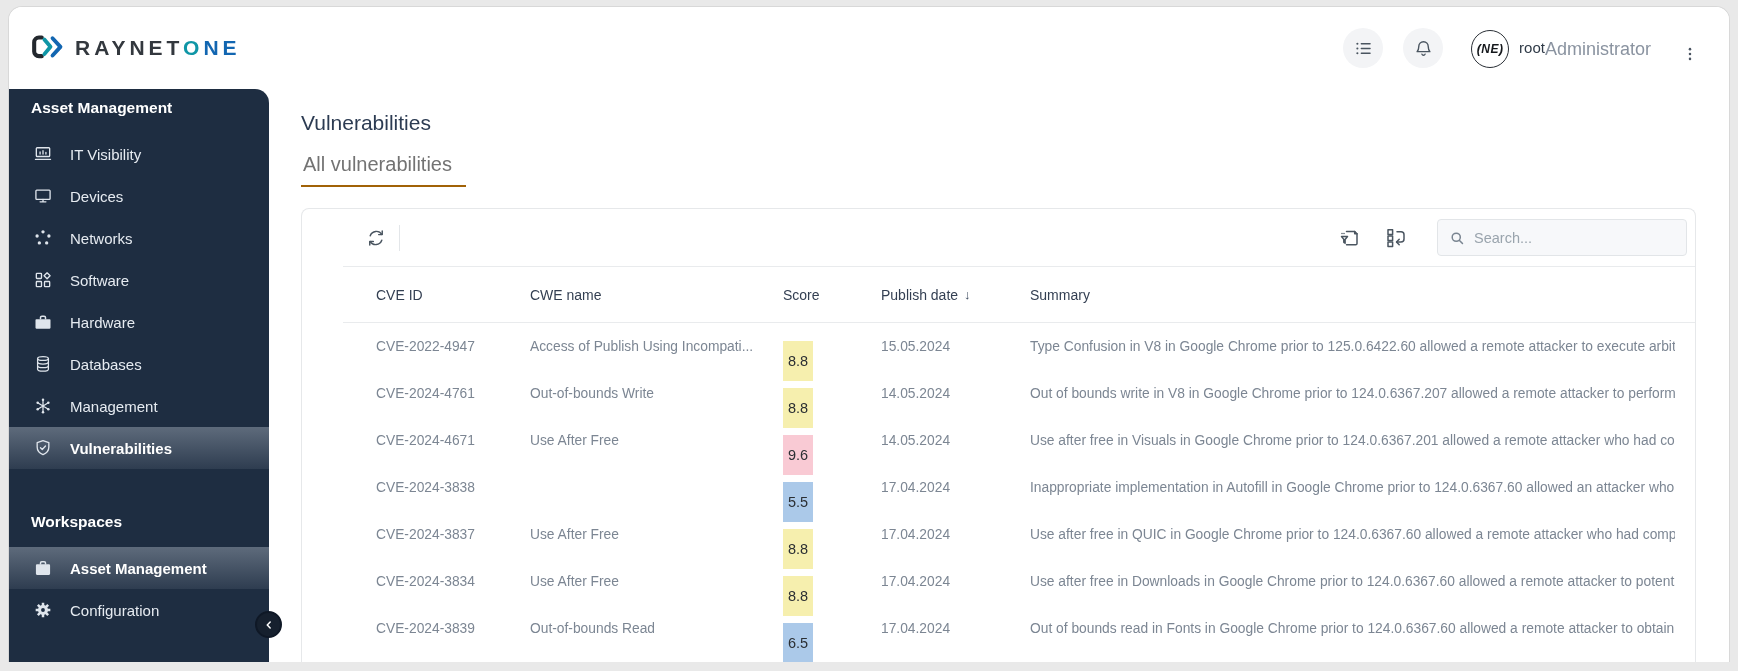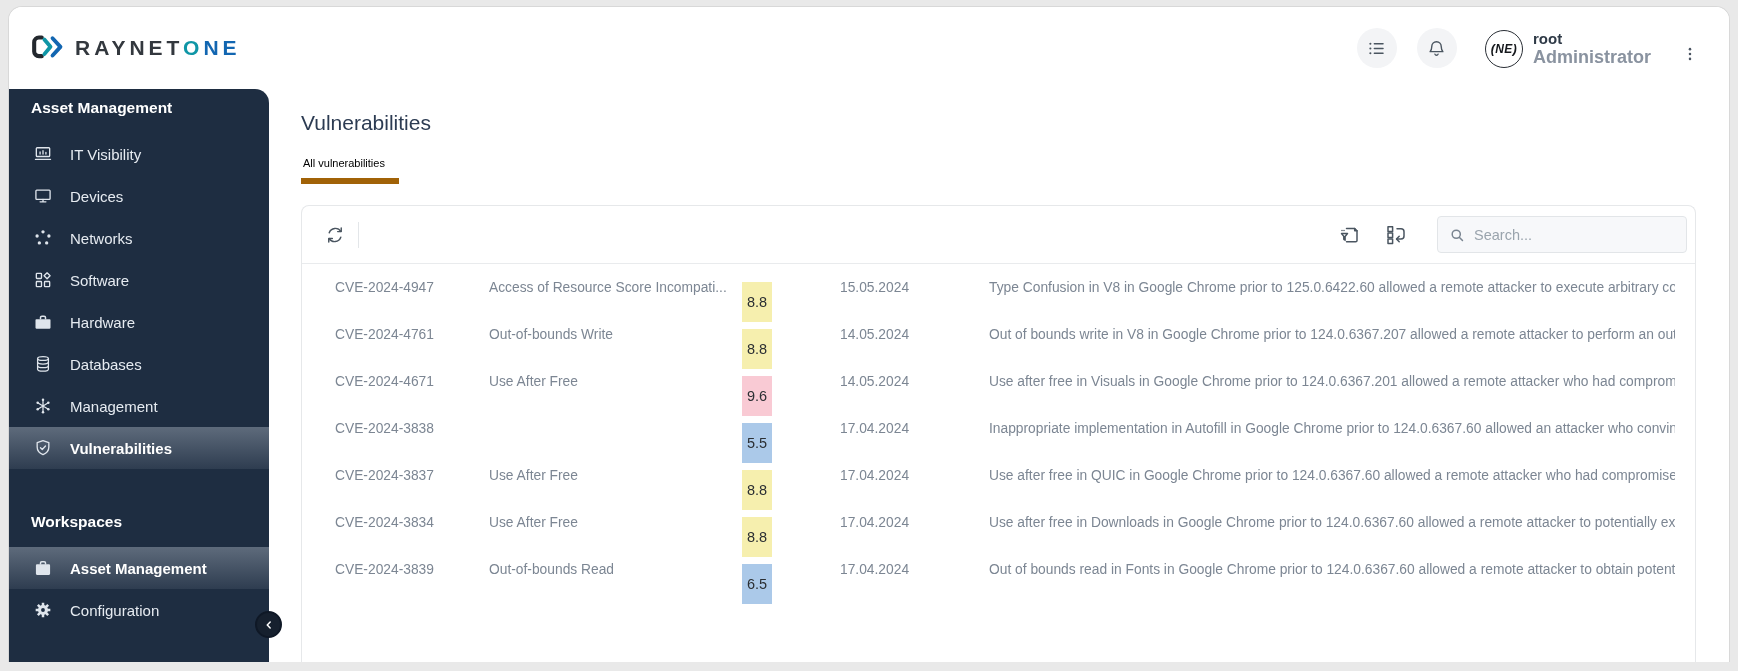--- a/index.html
+++ b/index.html
@@ -31,21 +31,21 @@
     width:40px; height:40px; border-radius:50%; background:#f3f4f6; border:none;
     display:flex; align-items:center; justify-content:center; color:#4a5560; cursor:pointer;
   }
   .user-chip { display:flex; align-items:center; gap:10px; margin-left:8px; cursor:pointer; }
   .avatar {
     width:38px; height:38px; border-radius:50%; background:#fff;
     border:1.5px solid #2a2f36; display:flex; align-items:center; justify-content:center;
     font-weight:700; font-style:italic; font-size:12px; color:#15181c; letter-spacing:0.5px;
     overflow:hidden;
   }
-  .user-meta { display:flex; flex-direction:column; line-height:1.15;font-weight:bold; }
+  .user-meta { display:flex; line-height:1.15; }
   .user-name { font-size:15px; color:#2f3a47; }
   .user-role { font-size:18px; color:#8a93a0; }
   .kebab { background:none; border:none; cursor:pointer; color:#4b5563; display:flex; padding:4px; margin-left:6px; }
   
   .app-body { flex:1; display:flex; min-height:0; }
   .sidebar {
     width:260px; flex:0 0 260px; background:#1e2d41;
     border-top-right-radius:14px; position:relative;
     padding-top:0; color:#e9edf2;
   }
@@ -65,27 +65,28 @@
     position:absolute; right:-13px; bottom:24px; width:27px; height:27px; border-radius:50%;
     background:#16202e; border:2px solid #0f1826; color:#fff; cursor:pointer;
     display:flex; align-items:center; justify-content:center; z-index:5;
   }
   
   .main { flex:1; background:#fff; padding:20px 33px 0 32px; min-width:0; display:flex; flex-direction:column; }
   .page-title { font-size:21px; font-weight:400; color:#2c3b52; line-height:28px; }
   .tabs { margin-top:16px; }
   .tab {
     display:inline-block; background:none; border:none; cursor:pointer;
-    font-size:11px; color:#000000; font-family:inherit;
-    padding:0 14px 9px 2px; border-bottom:6px solid #a16207;
+    font-size:20px; color:#737373; font-family:inherit;
+    padding:0 14px 9px 2px; border-bottom:2px solid #a16207;
   }
   .table-card {
     margin-top:21px; border:1px solid #e6e8ea; border-bottom:none;
     border-radius:8px 8px 0 0; flex:1; display:flex; flex-direction:column; min-width:0;
     background:#fff;
+    padding-left:41px;
   }
   .grid-toolbar { height:58px; flex:0 0 58px; display:flex; align-items:center; padding:0 8px 0 16px; border-bottom:1px solid #e9ebed; }
   .icon-btn { background:none; border:none; cursor:pointer; color:#4a5560; display:flex; align-items:center; justify-content:center; width:34px; height:34px; }
   .toolbar-divider { width:1px; height:26px; background:#e3e6e9; margin:0 10px 0 6px; }
   .toolbar-right { margin-left:auto; display:flex; align-items:center; gap:12px; }
   .search-box {
     width:250px; height:37px; background:#f7f8fa; border:1px solid #e2e5e8; border-radius:4px;
     display:flex; align-items:center; padding:0 10px; gap:8px; margin-left:12px;
   }
   .search-box svg { color:#7a8591; flex:0 0 18px; }
@@ -342,25 +343,43 @@
                 <svg width="18" height="18" viewBox="0 0 24 24" fill="none" stroke="currentColor" stroke-width="2" stroke-linecap="round">
                   <circle cx="11" cy="11" r="5.4"></circle>
                   <path d="M15.3 15.3L19.3 19.3"></path>
                 </svg>
               </span>
               <input class="search-input" type="text" placeholder="Search..." style="">
             </div>
           </div>
         </div>
 
+        <div class="t-row t-head">
+          <button class="th">
+              <span>CVE ID</span>
+            </button>
+          <button class="th">
+              <span>CWE name</span>
+            </button>
+          <button class="th">
+              <span>Score</span>
+            </button>
+          <button class="th">
+              <span>Publish date</span>
+              <span class="sort-arrow">↓</span>
+            </button>
+          <button class="th">
+              <span>Summary</span>
+            </button>
+        </div>
 
         <div class="t-body">
           <div class="t-row data-row">
-            <span class="cell">CVE-2024-4947</span>
-            <span class="cell">Access of Resource Score Incompati...</span>
+            <span class="cell">CVE-2022-4947</span>
+            <span class="cell">Access of Publish Using Incompati...</span>
             <span class="cell"><span class="badge" data-severity="high">8.8</span></span>
             <span class="cell">15.05.2024</span>
             <span class="cell">Type Confusion in V8 in Google Chrome prior to 125.0.6422.60 allowed a remote attacker to execute arbitrary cod...</span>
           </div>
           <div class="t-row data-row">
             <span class="cell">CVE-2024-4761</span>
             <span class="cell">Out-of-bounds Write</span>
             <span class="cell"><span class="badge" data-severity="high">8.8</span></span>
             <span class="cell">14.05.2024</span>
             <span class="cell">Out of bounds write in V8 in Google Chrome prior to 124.0.6367.207 allowed a remote attacker to perform an out ...</span>

